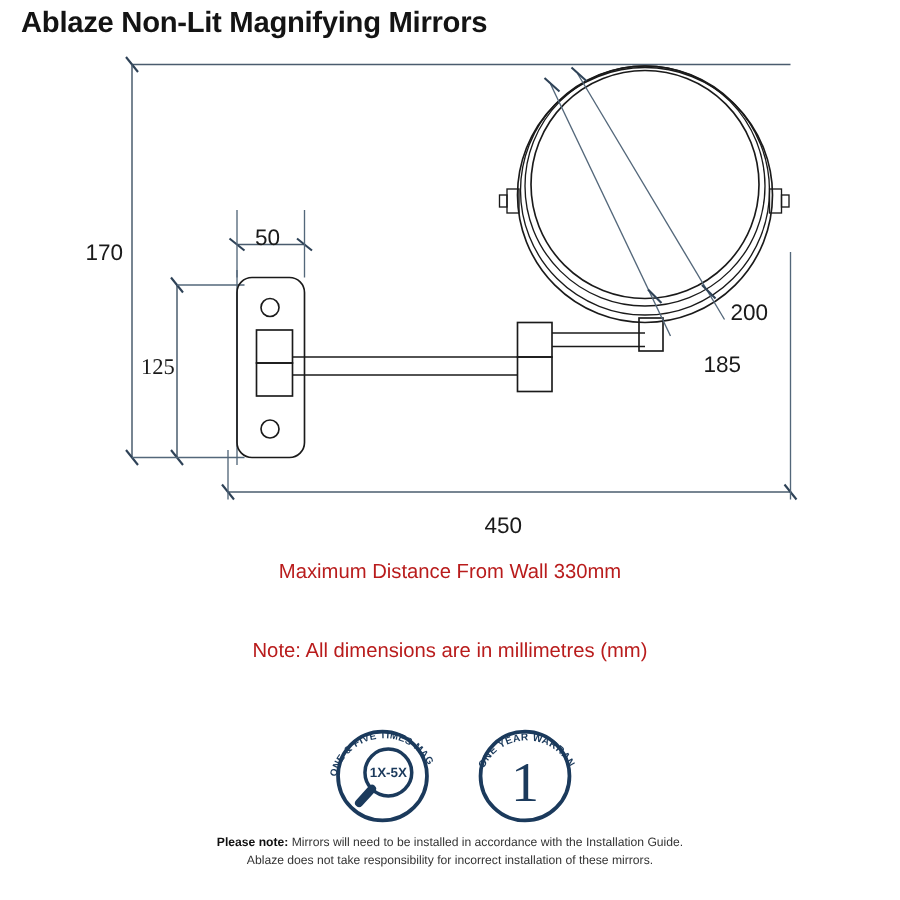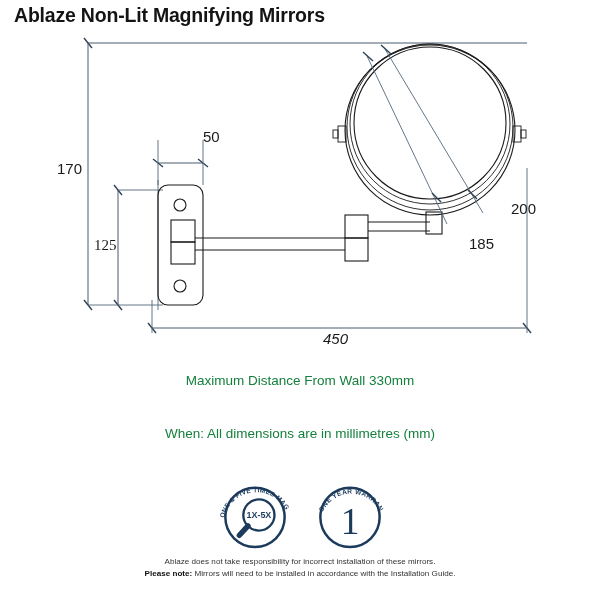--- a/index.html
+++ b/index.html
@@ -43,21 +43,21 @@
     font-size: 15px;
     color: #1a1a1a;
     white-space: nowrap;
   }
   .notes {
     position: absolute;
     left: 0;
     width: 600px;
     text-align: center;
     font-size: 13.5px;
-    color: #15803d;
+    color: #b91c1c;
     line-height: 1.45;
   }
   #notes-block { top: 371px; }
   #note-units { top: 424px; font-size: 13.5px; }
   #fineprint {
     position: absolute;
     left: 0;
     top: 556px;
     width: 600px;
     text-align: center;
@@ -184,29 +184,29 @@
     </g>
     <g>
       <line class="dimthin" x1="367" y1="56" x2="447" y2="224"></line>
       <line class="tick" x1="363" y1="52" x2="373" y2="61"></line>
       <line class="tick" x1="432" y1="193" x2="441" y2="202"></line>
     </g>
   </svg>
 
   <div class="dimtext" style="left:57px; top:160px;">170</div>
   <div class="dimtext" style="left:94px; top:237px;font-family:Liberation Serif, serif;">125</div>
-  <div class="dimtext" style="left:170px; top:128px;margin-left:33px;">50</div>
-  <div class="dimtext" style="left:323px; top:330px;font-style:italic;">450</div>
-  <div class="dimtext" style="left:487px; top:200px;margin-left:24px;">200</div>
+  <div class="dimtext" style="left:170px; top:150px;">50</div>
+  <div class="dimtext" style="left:323px; top:342px;">450</div>
+  <div class="dimtext" style="left:487px; top:200px;">200</div>
   <div class="dimtext" style="left:452px; top:235px;margin-left:17px;">185</div>
 
   <div class="notes" id="notes-block">
     <div>Maximum Distance From Wall 330mm</div>
   </div>
-  <div class="notes" id="note-units">When: All dimensions are in millimetres (mm)</div>
+  <div class="notes" id="note-units">Note: All dimensions are in millimetres (mm)</div>
 
   <div class="badge-wrap">
 
     <div class="badge" id="badge-magnification">
       <svg viewBox="0 0 100 100" width="78" height="78">
         <defs>
           <path id="arc-mag" d="M 10,56 A 42,42 0 0 1 90,46" fill="none"></path>
         </defs>
         <circle cx="50" cy="53" r="38" fill="none" stroke="#1b3a5c" stroke-width="3.2"></circle>
         <text font-family="Liberation Sans, sans-serif" font-size="8.4" font-weight="bold" fill="#1b3a5c" letter-spacing="0.3">
@@ -229,17 +229,17 @@
         <text font-family="Liberation Sans, sans-serif" font-size="8.6" font-weight="bold" fill="#1b3a5c" letter-spacing="0.4">
           <textPath href="#arc-war" startOffset="6%">ONE YEAR WARRANTY</textPath>
         </text>
         <text x="50" y="74" text-anchor="middle" font-family="Liberation Serif, serif" font-size="48" fill="#1b3a5c">1</text>
       </svg>
     </div>
 
   </div>
 
   <div id="fineprint">
+    <div><b>Please note:</b><span> Mirrors will need to be installed in accordance with the Installation Guide.</span></div>
     <div>Ablaze does not take responsibility for incorrect installation of these mirrors.</div>
-    <div><b>Please note:</b><span> Mirrors will need to be installed in accordance with the Installation Guide.</span></div>
   </div>
 
 </div>
 
 </body></html>

